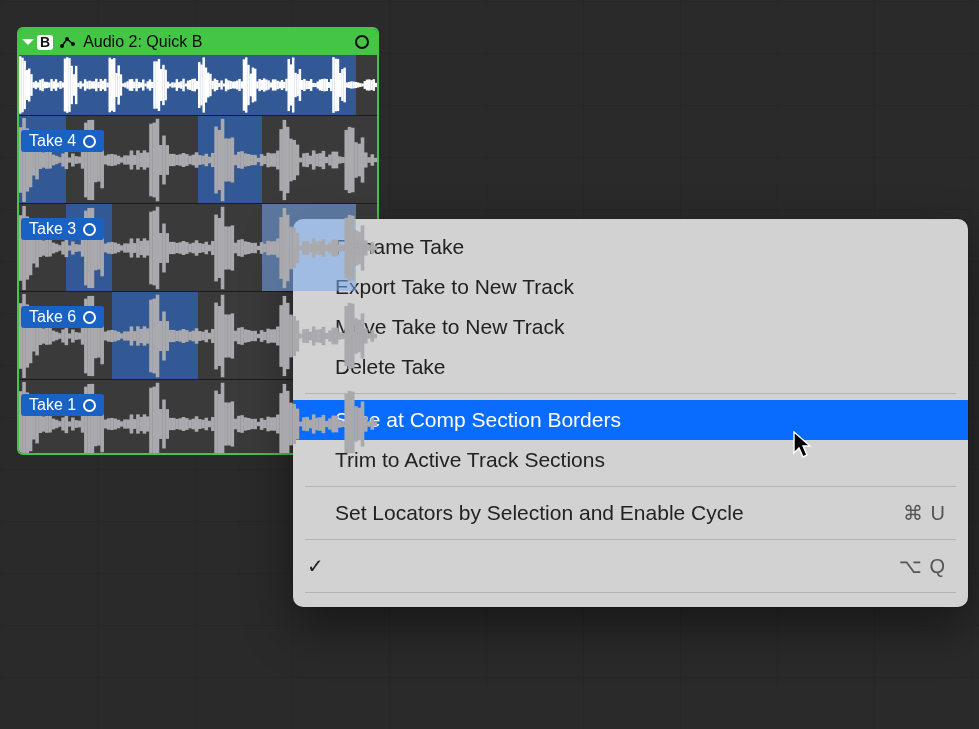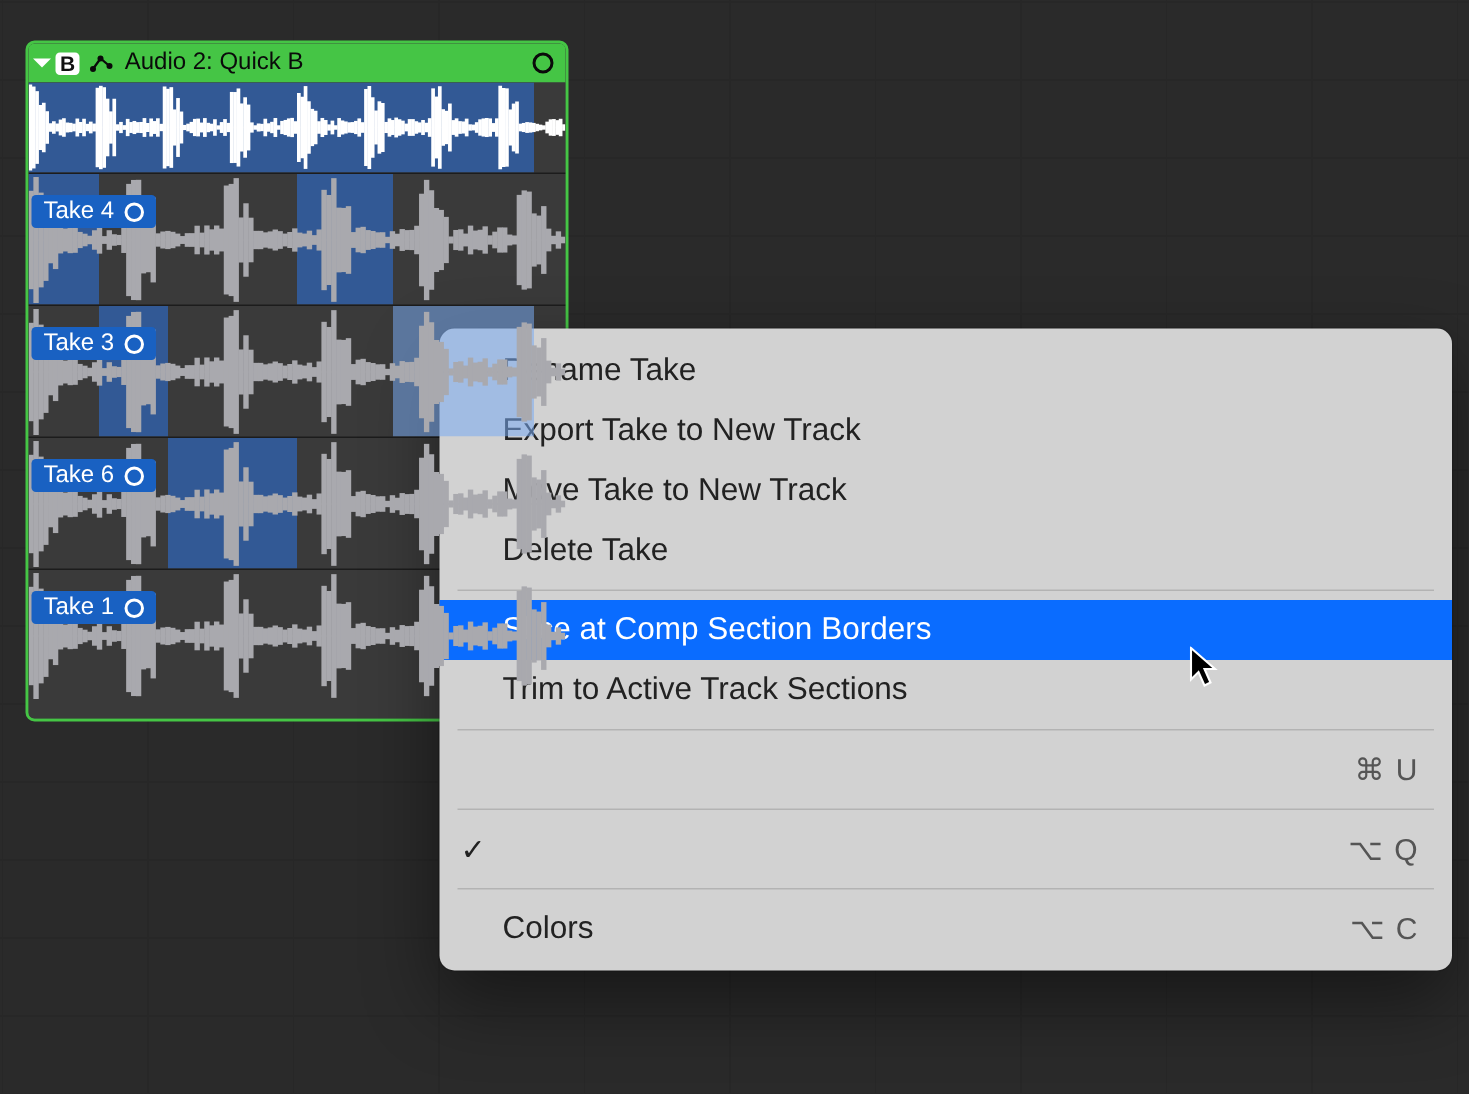--- a/index.html
+++ b/index.html
@@ -75,21 +75,21 @@
     
     .comp-lane, .take-lane {
       position: relative;
       height: 60px;
       border-top: 1px solid #1c1c1c;
       background: #3a3a3a;
       overflow: hidden;
     }
     .comp-lane { height: 60px; border-top: none; }
     .take-lane { height: 88px; }
-    .take-lane:last-child { height: 100px; }
+    .take-lane:last-child { height: 74px; }
 
     .lane-label {
       position: absolute;
       left: 2px;
       top: 2px;
       display: inline-flex;
       align-items: center;
       gap: 7px;
       padding: 2px 8px 2px 8px;
       background: #1961c2;
@@ -866,31 +866,28 @@
     </div>
     <div class="menu-sep"></div>
     <div class="menu-item hover">
       <span>Slice at Comp Section Borders</span>
     </div>
     <div class="menu-item">
       <span>Trim to Active Track Sections</span>
     </div>
     <div class="menu-sep"></div>
     <div class="menu-item">
+      <span>Set Locators by Selection and Enable Cycle</span>
       <span class="menu-shortcut">⌘ U</span>
     </div>
     <div class="menu-sep"></div>
     <div class="menu-item">
       <span class="menu-check">✓</span>
       <span class="menu-shortcut">⌥ Q</span>
     </div>
     <div class="menu-sep"></div>
-    <div class="menu-item">
-      <span>Colors</span>
-      <span class="menu-shortcut">⌥ C</span>
-    </div>
   </div>
 
 <div class="cursor">
   <svg width="22" height="28" viewBox="0 0 22 28">
     <path d="M1 1 L1 22 L6 17 L10 26 L14 24 L10 15 L17 15 Z" fill="#000" stroke="#fff" stroke-width="1.4"></path>
   </svg>
 </div>
 
 </body></html>

